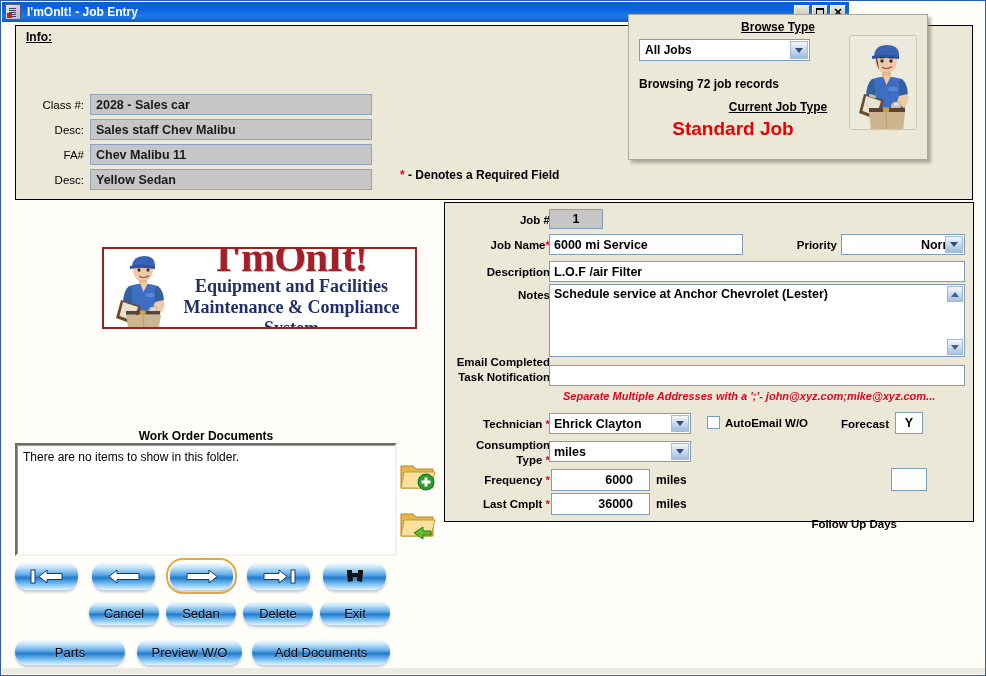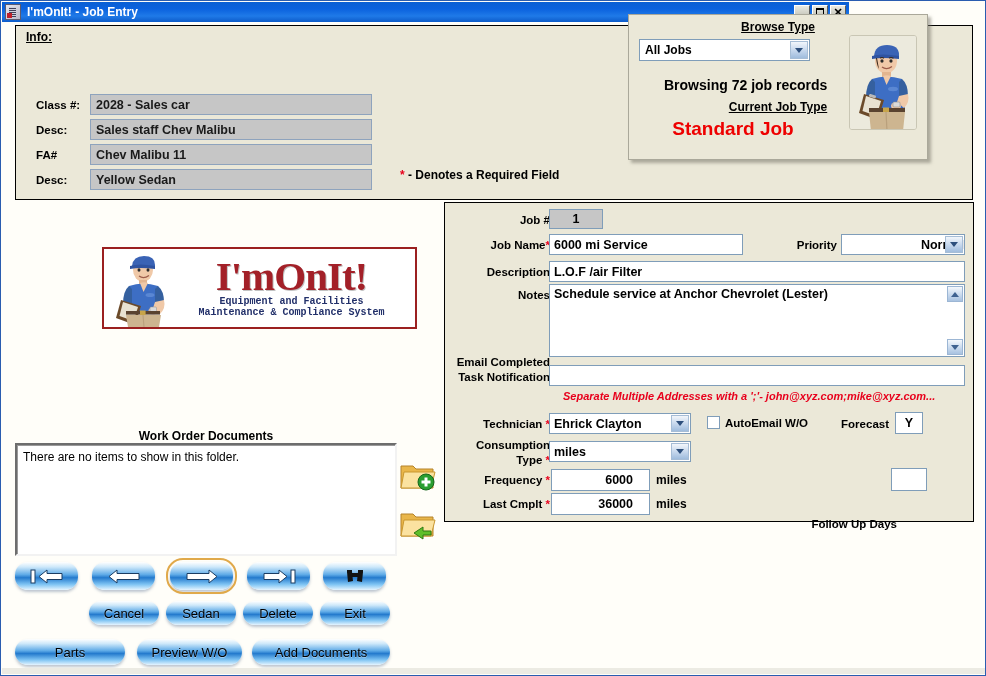--- a/index.html
+++ b/index.html
@@ -90,22 +90,22 @@
     border:1px solid #000000;
     box-sizing:border-box;
   }
   .info-label {
     position:absolute; left:10px; top:4px;
     font-size:12px; font-weight:bold; color:#000;
     text-decoration:underline;
   }
   .field-row { position:absolute; display:flex; align-items:center; }
   .field-lab {
-    font-size:11.5px; font-weight:bold; color:#000;
-    width:48px; text-align:left; margin-right:6px;
+    font-size:11.5px; font-weight:normal; color:#000;
+    width:48px; text-align:right; margin-right:6px;
     white-space:nowrap;
   }
   .field-box {
     background:#c6c6c6;
     border:1px solid #8ea3bd;
     box-sizing:border-box;
     height:21px;
     display:flex; align-items:center;
     padding-left:5px;
     font-size:12.5px; font-weight:bold; color:#1a1a1a;
@@ -156,21 +156,21 @@
   }
   .dd-arrow::after {
     content:"";
     width:0;height:0;
     border-left:4px solid transparent;
     border-right:4px solid transparent;
     border-top:5px solid #2d4f7c;
   }
   .browse-count {
     position:absolute; left:10px; top:62px;
-    font-size:14px; font-weight:bold; color:#000;margin-left:25px;
+    font-size:12px; font-weight:bold; color:#000;
   }
   .browse-jobtype {
     position:absolute; left:0; width:208px; top:103px;
     text-align:center;
     font-size:19px; font-weight:bold; color:#ee0000;
   }
   .tech-frame {
     position:absolute; right:10px; top:20px;
     width:68px; height:95px;
     background:#eceadd;
@@ -200,22 +200,22 @@
   .logo-person { width:66px; height:78px; flex:none; margin-left:6px; }
   .logo-text { flex:1; text-align:center; line-height:1; padding-right:8px; }
   .logo-main {
     font-family:"Liberation Serif", serif;
     font-size:41px; font-weight:bold; color:#a32028;
     letter-spacing:-1px;
     text-shadow:1px 1px 0 rgba(120,120,120,.45);
     line-height:0.95;
   }
   .logo-sub1, .logo-sub2 {
-    font-family:Liberation Mono, monospace;
-    font-size:10px; font-weight:bold; color:#22306a;
+    font-family:Liberation Serif, serif;
+    font-size:18px; font-weight:bold; color:#22306a;
     line-height:1.15;
   }
 
   .wod-title {
     position:absolute; left:0; width:382px; top:229px;
     text-align:center;
     font-size:12px; font-weight:bold; color:#000;
   }
   .wod-box {
     position:absolute;

